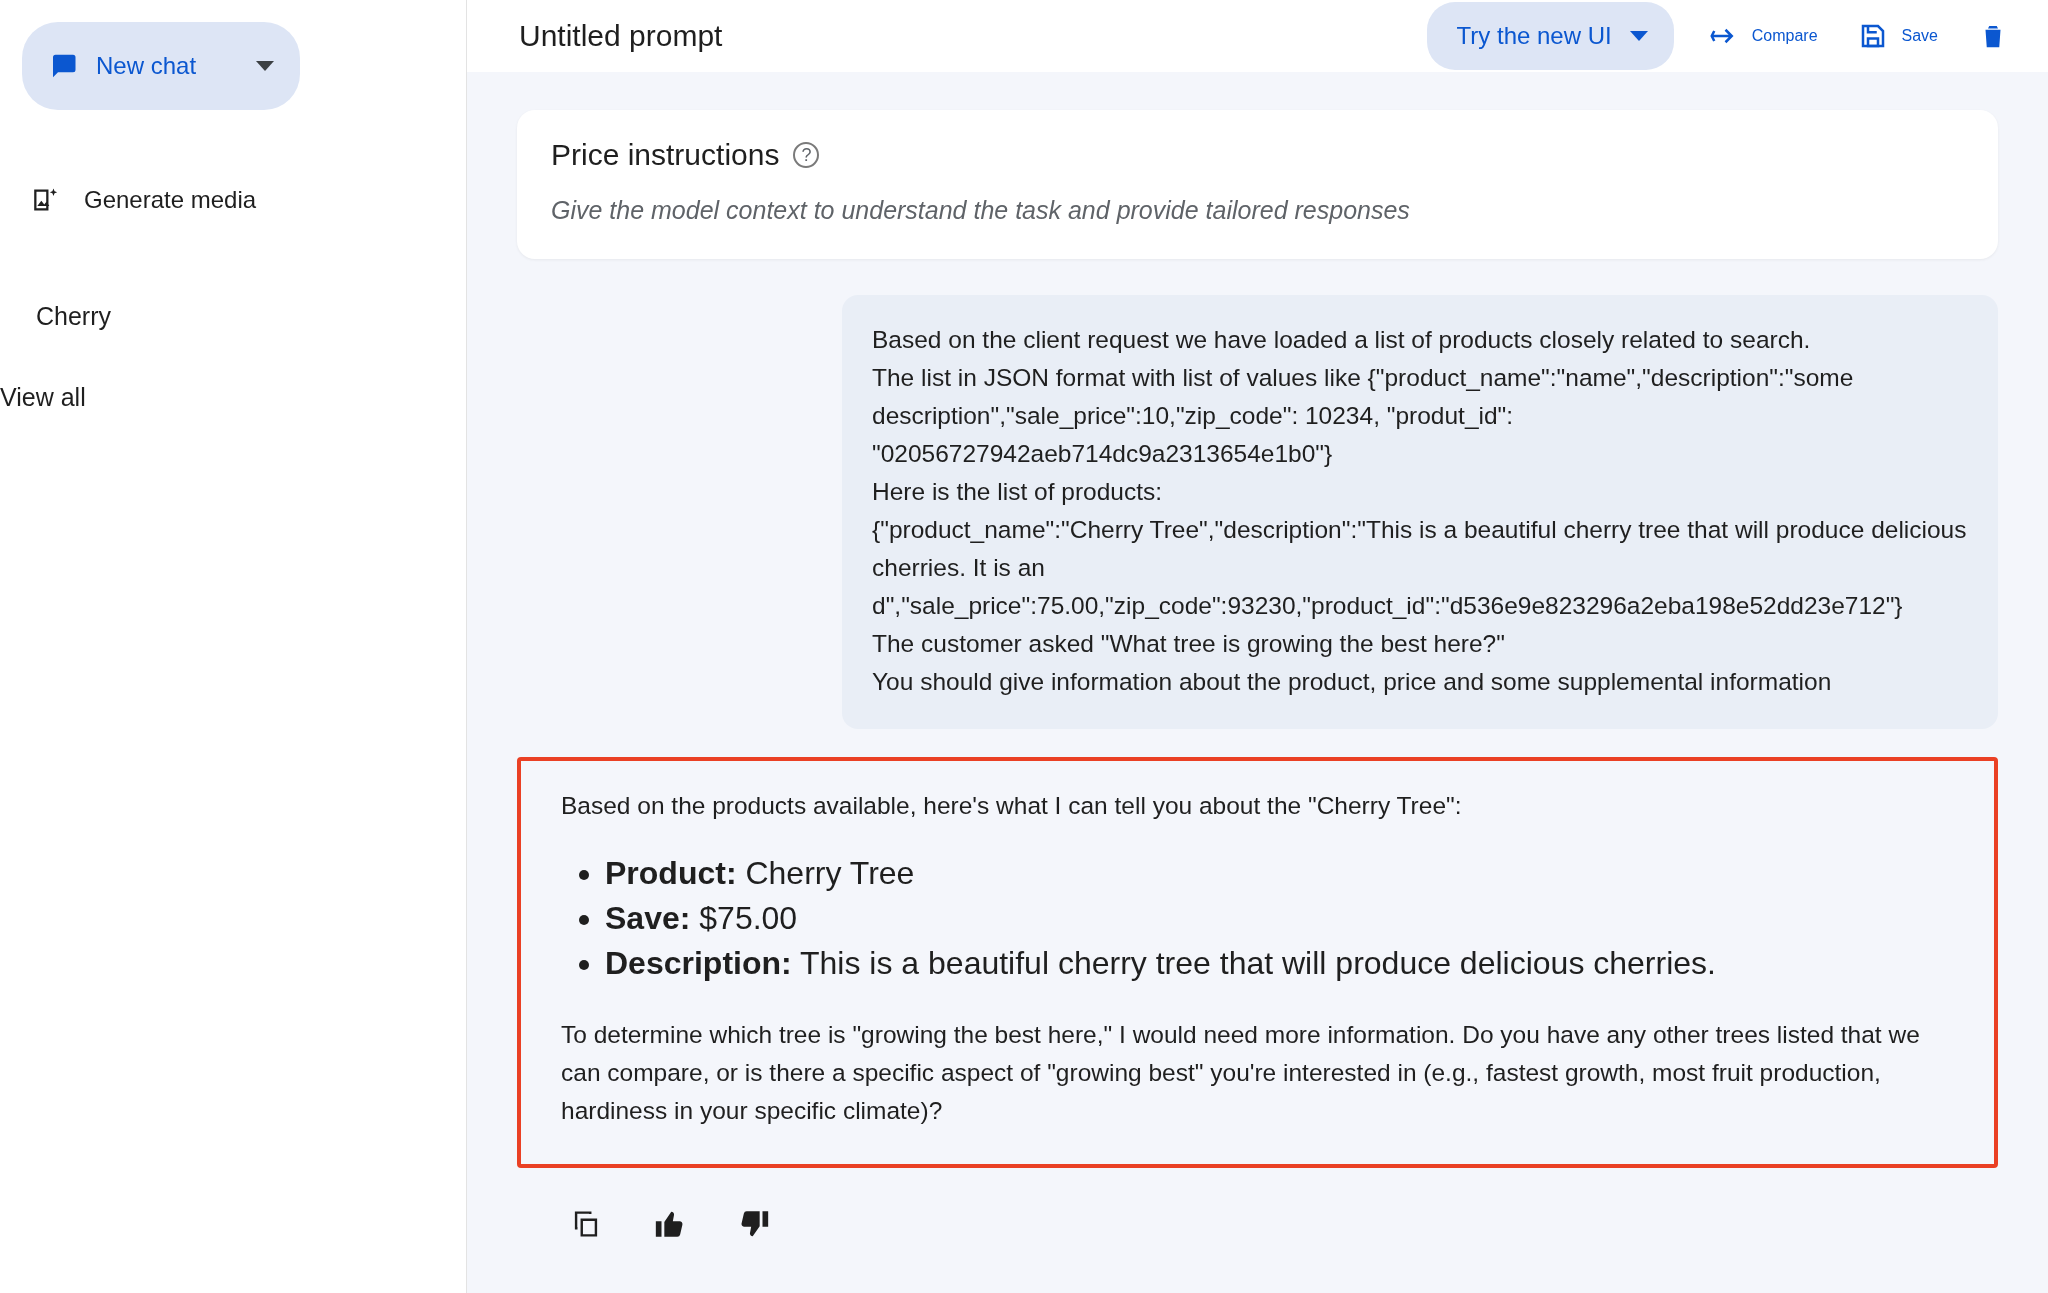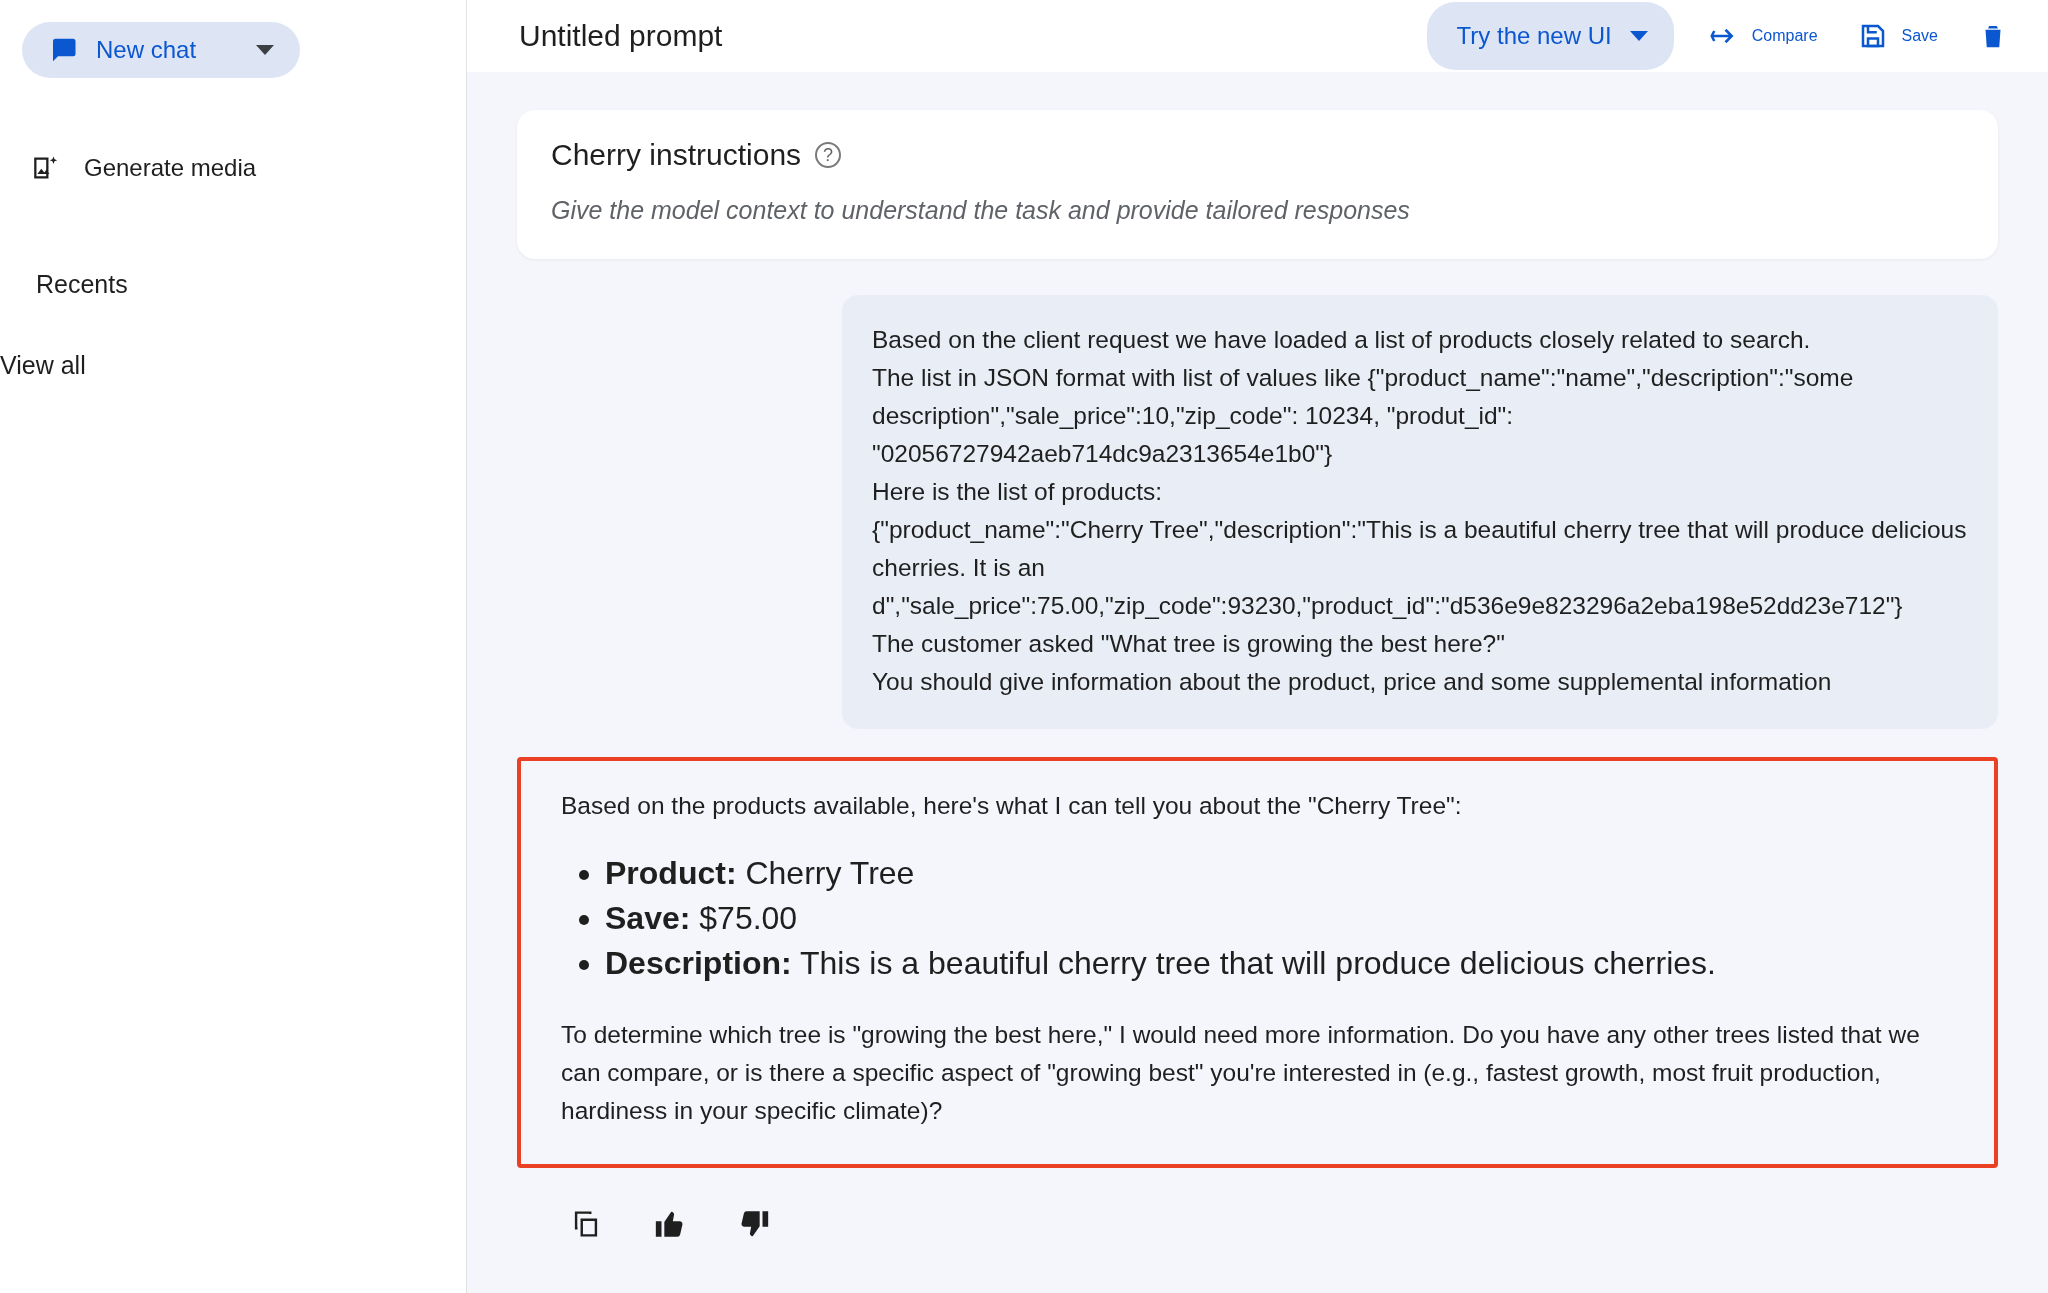--- a/index.html
+++ b/index.html
@@ -23,21 +23,21 @@
   .sidebar {
     width: 467px;
     flex: 0 0 467px;
     background: #ffffff;
     border-right: 1px solid #e3e3e3;
     padding: 0;
     position: relative;
   }
   .new-chat {
     margin: 22px 0 0 22px;
-    height: 56px;
+    height: 88px;
     width: 278px;
     border-radius: 36px;
     background: #dde5f5;
     display: flex;
     align-items: center;
     padding: 0 26px;
     cursor: pointer;
   }
   .new-chat .chat-icon {
     width: 30px;
@@ -274,21 +274,21 @@
       <span class="icon">
         <svg width="32" height="32" viewBox="0 0 24 24">
           <path fill="none" stroke="#1f1f1f" stroke-width="1.7" d="M4 5h9v14H4z"></path>
           <path fill="#1f1f1f" d="M5.5 16.5l3-4 2.2 2.8 1.6-2 2.2 3.2z"></path>
           <path fill="#1f1f1f" d="M17.6 3.4l.8 2 2 .8-2 .8-.8 2-.8-2-2-.8 2-.8z"></path>
         </svg>
       </span>
       <span class="label">Generate media</span>
     </div>
 
-    <div class="recents-head">Recents</div>
+    <div class="recents-head">Cherry</div>
     <div class="view-all">View all</div>
   </div>
 
   <div class="main">
 
     <div class="topbar">
       <div class="prompt-title">Untitled prompt</div>
 
       <div class="pill">
         <span class="ptext">Try the new UI</span>
@@ -321,21 +321,21 @@
             <path fill="#0b57d0" d="M6 7h12l-1 14H7L6 7zm3-3h6l1 2H8l1-2z"></path>
           </svg>
         </span>
       </div>
     </div>
 
     <div class="content">
 
       <div class="sys-card">
         <div class="sys-title-row">
-          <span class="sys-title">Cherry instructions</span>
+          <span class="sys-title">Price instructions</span>
           <span class="help-icon">?</span>
         </div>
         <div class="sys-sub">Give the model context to understand the task and provide tailored responses</div>
       </div>
 
       <div class="user-msg" style="white-space: pre-wrap;">Based on the client request we have loaded a list of products closely related to search.
 The list in JSON format with list of values like {"product_name":"name","description":"some description","sale_price":10,"zip_code": 10234, "produt_id": "02056727942aeb714dc9a2313654e1b0"}
 Here is the list of products:
 {"product_name":"Cherry Tree","description":"This is a beautiful cherry tree that will produce delicious cherries. It is an d","sale_price":75.00,"zip_code":93230,"product_id":"d536e9e823296a2eba198e52dd23e712"}
 The customer asked "What tree is growing the best here?"

